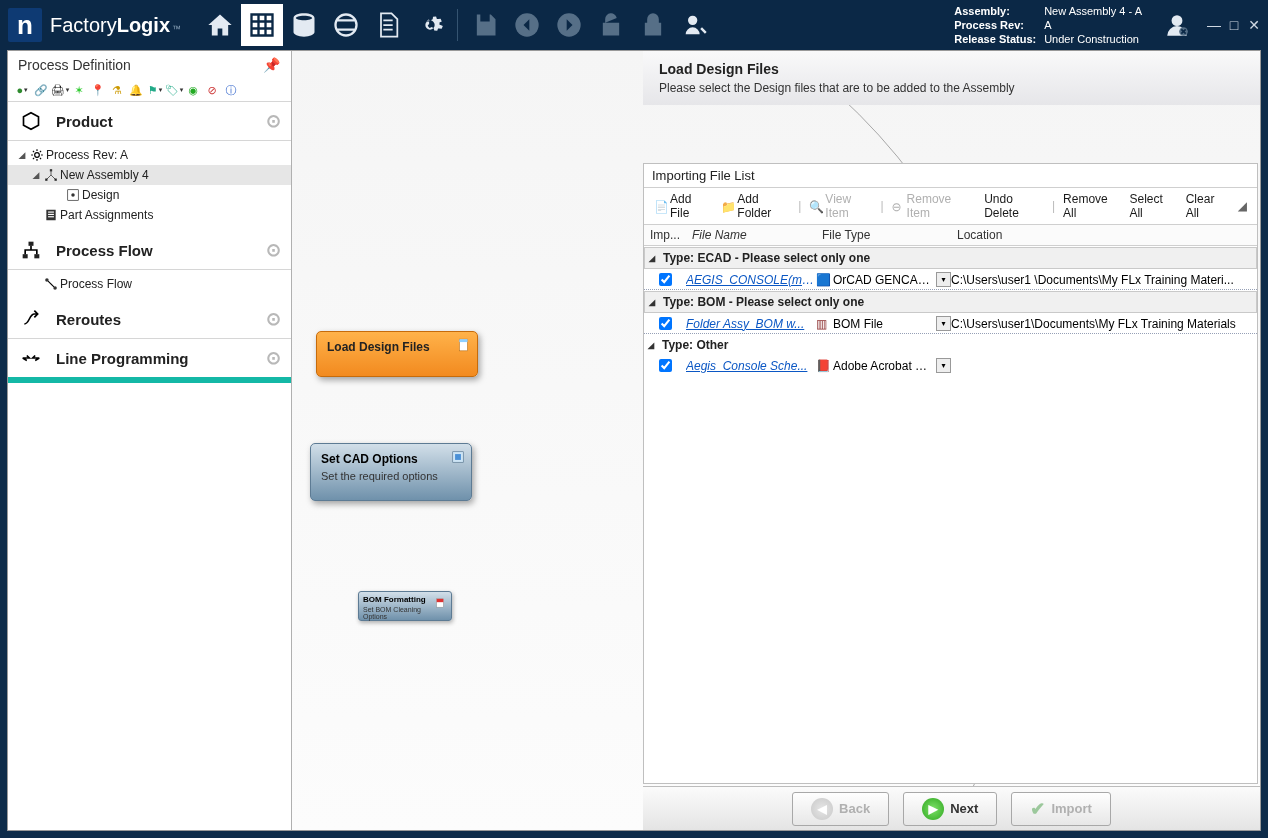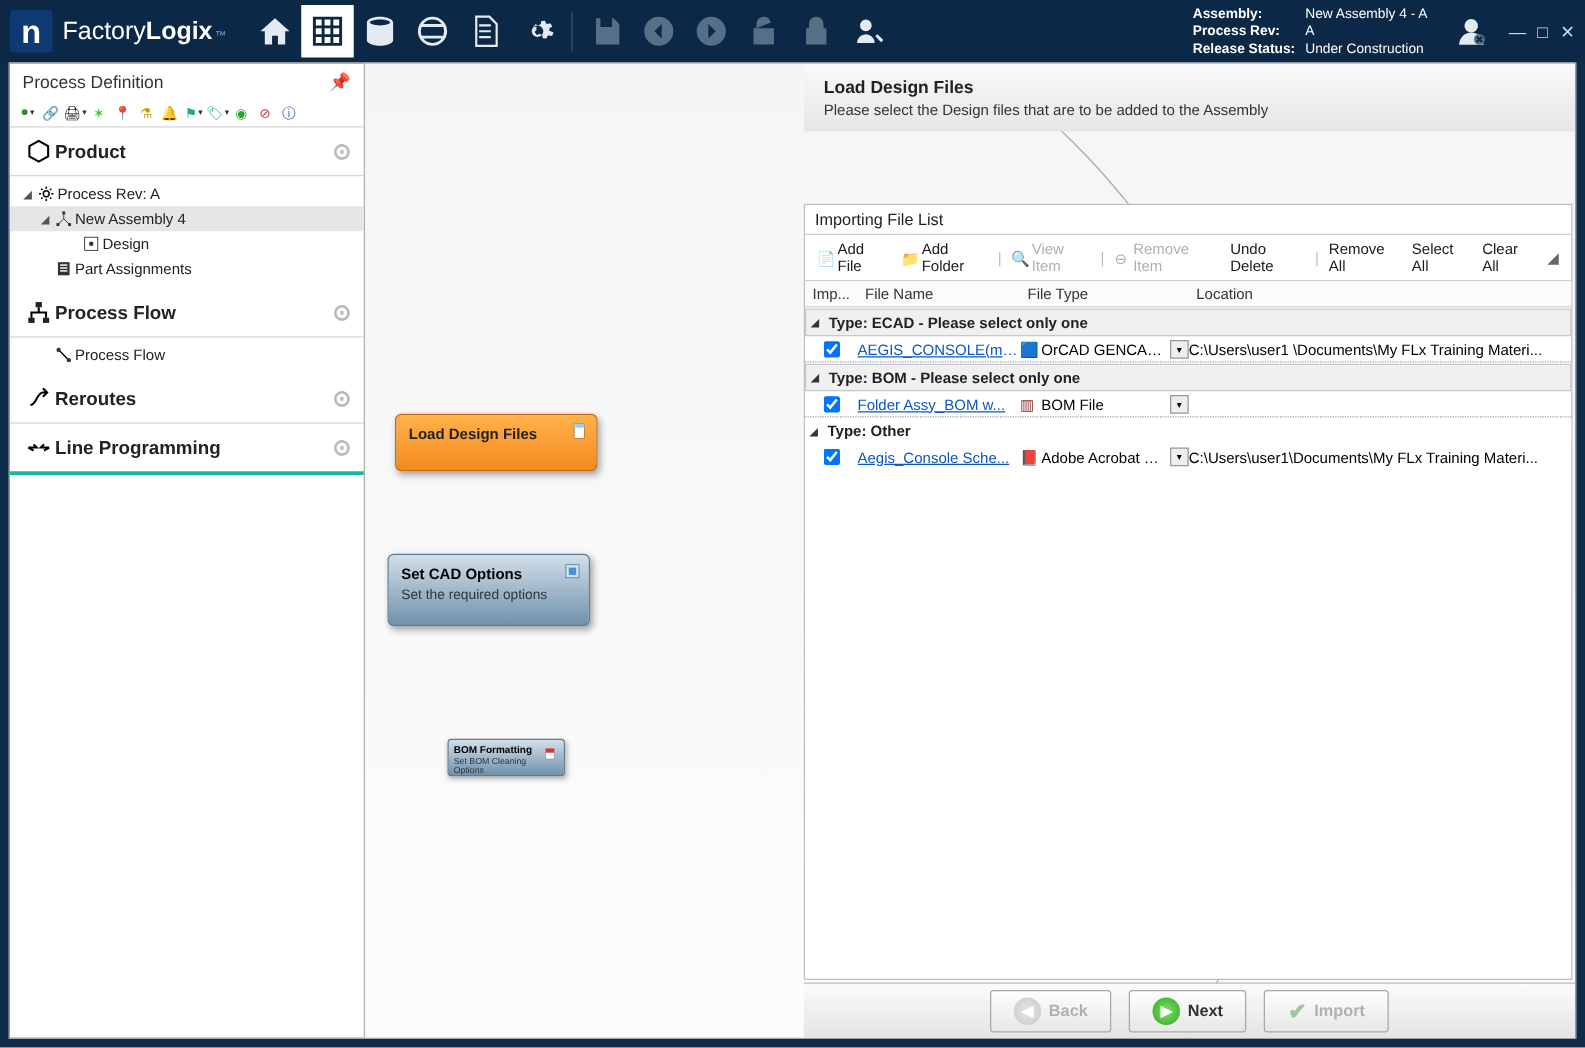--- a/index.html
+++ b/index.html
@@ -32,21 +32,21 @@
 
 
 .main { position: absolute; top: 50px; left: 7px; right: 7px; bottom: 7px; background: #fff; display: flex; border:1px solid #999;}
 .sidebar { width: 284px; border-right: 1px solid #b0b0b0; display: flex; flex-direction: column; }
 .side-title { display: flex; align-items: center; justify-content: space-between; padding: 6px 10px; font-size: 14px; color: #333; }
 .pin-icon { color: #666; font-size: 14px;}
 .side-toolbar { padding: 3px 6px; border-bottom: 1px solid #d6d6d6; display:flex; align-items:center; gap:3px; flex-wrap:wrap;}
 .side-toolbar .mini { width:16px; height:16px; display:inline-flex; align-items:center; justify-content:center; font-size:11px; cursor:pointer; }
 .side-toolbar .drop::after{content:"▾"; font-size:7px; color:#333; margin-left:1px;}
 
-.accordion-h { display: flex; align-items: center; padding: 8px 10px; font-size: 15px; font-weight: 700; color: #222; border-bottom: 1px solid #d6d6d6; cursor:pointer;}
+.accordion-h { display: flex; align-items: center; padding: 8px 10px; font-size: 15px; font-weight: 700; color: #222; border-bottom: 1px solid #d6d6d6; cursor:pointer;gap:12px;}
 .accordion-h .acc-right { margin-left:auto; color:#b8b8b8; font-size:18px;}
 .accordion-h .acc-icon { width:26px; display:flex; justify-content:center;}
 .accordion-h .acc-icon svg{ width:20px;height:20px; fill:#222;}
 
 .tree { padding: 4px 0 6px 0; font-size: 12px; color:#222;}
 .tree-row { display:flex; align-items:center; height:20px; padding-left:8px; cursor:pointer;}
 .tree-row.sel { background:#e6e6e6;}
 .tree-row .tw { width:12px; text-align:center; color:#555; font-size:9px;}
 .tree-row .ic { width:18px; display:flex; justify-content:center;}
 .tree-row .ic svg{width:14px;height:14px;fill:#333;}
@@ -72,21 +72,21 @@
 .wiz-head p{ font-size:12px; color:#333; margin-top:4px;}
 .wiz-body { flex:1; background:#fff; border:1px solid #bfbfbf; margin:0 2px 2px 0; display:flex; flex-direction:column; position:relative;}
 .list-title{ padding:4px 8px; font-size:13px; color:#222; border-bottom:1px solid #cfcfcf;}
 .list-toolbar{ display:flex; align-items:center; gap:4px; padding:3px 6px; border-bottom:1px solid #cfcfcf; font-size:12px;}
 .list-toolbar .tbtn{ display:flex; align-items:center; gap:3px; padding:1px 4px; cursor:pointer; color:#1a1a1a;}
 .list-toolbar .tbtn.disabled{ color:#b0b0b0; cursor:default;}
 .list-toolbar .sep{ color:#bbb;}
 .list-toolbar .right{ margin-left:auto; display:flex; gap:4px; align-items:center;}
 .cols{ display:flex; border-bottom:1px solid #cfcfcf; font-size:12px; color:#333; background:#fbfbfb;}
 .cols div{ padding:3px 6px;}
-.c-imp{width:42px;} .c-name{width:130px;} .c-type{width:135px;} .c-loc{flex:1;}
+.c-imp{width:42px;} .c-name{width:130px;font-style:italic;} .c-type{width:135px;} .c-loc{flex:1;}
 .group-row{ display:flex; align-items:center; background:#f0f0f0; border:1px solid #c9c9c9; margin:1px 0; font-size:12px; font-weight:700; padding:3px 6px 3px 18px; color:#222;}
 .group-row .tw{position:absolute; margin-left:-14px; font-size:8px; color:#333;}
 .data-row{ display:flex; align-items:center; font-size:12px; padding:2px 0;}
 .data-row .c-imp{ display:flex; justify-content:center;}
 .data-row .c-name a{ color:#0b57c4; text-decoration:underline; white-space:nowrap; overflow:hidden; text-overflow:ellipsis; display:block;}
 .data-row .c-type{ display:flex; align-items:center; gap:4px;}
 .data-row .c-type .dd{ margin-left:auto; width:15px;height:15px;border:1px solid #999;background:#eee;display:flex;align-items:center;justify-content:center;font-size:8px;cursor:pointer;}
 .data-row .c-loc{ white-space:nowrap; overflow:hidden; text-overflow:ellipsis;}
 .dotted-wrap{ border:1px dotted #96a0b6; border-left:none; border-right:none;}
 input[type=checkbox]{ width:13px;height:13px;}
@@ -320,21 +320,21 @@
     <div class="accordion-h">
       <span class="acc-icon">
           <svg viewBox="0 0 24 24">
             <path d="M4 18c6 0 6-12 12-12h4M16 2l4 4-4 4" fill="none" stroke="#000" stroke-width="2"></path>
           </svg>
         </span>
       <span>Reroutes</span>
       <span class="acc-right">⊙</span>
     </div>
 
-    <div class="accordion-h" style="border-bottom:3px solid #14b8a6;">
+    <div class="accordion-h" style="border-bottom:6px solid #14b8a6;">
       <span class="acc-icon">
           <svg viewBox="0 0 24 24">
             <path d="M2 12h8l-3-3M2 12l5 3M22 12h-8l3-3M22 12l-5 3" stroke="#000" stroke-width="2" fill="none"></path>
           </svg>
         </span>
       <span>Line Programming</span>
       <span class="acc-right">⊙</span>
     </div>
   </div>
 
@@ -439,40 +439,40 @@
                 <input type="checkbox" checked="" style="">
               </div>
             <div class="c-name">
                 <a href="#">Folder Assy_BOM w...</a>
               </div>
             <div class="c-type">
                 <span class="tiny-ic" style="color:#8b2d2d;">▥</span>
                 <span style="flex:1;">BOM File</span>
                 <span class="dd">▾</span>
               </div>
+            <div class="c-loc">C:\Users\user1\Documents\My FLx Training Materials</div>
           </div>
         </div>
 
         <div class="group-row" style="background:#fff;border:none;font-weight:700;">
             <span class="tw">◢</span>
             <span>Type: Other</span>
           </div>
         <div class="data-row">
           <div class="c-imp">
               <input type="checkbox" checked="" style="">
             </div>
           <div class="c-name">
               <a href="#">Aegis_Console Sche...</a>
             </div>
           <div class="c-type">
               <span class="tiny-ic" style="color:#d33;">📕</span>
               <span style="flex:1; overflow:hidden; text-overflow:ellipsis; white-space:nowrap;">Adobe Acrobat Doc</span>
               <span class="dd">▾</span>
             </div>
-          <div class="c-loc">C:\Users\user1\Documents\My FLx Training Materi...</div>
         </div>
       </div>
 
       <div class="wiz-foot">
         <div class="wbtn disabled">
             <span class="circ grey">◀</span>
             <span>Back</span>
           </div>
         <div class="wbtn">
             <span class="circ green">▶</span>

